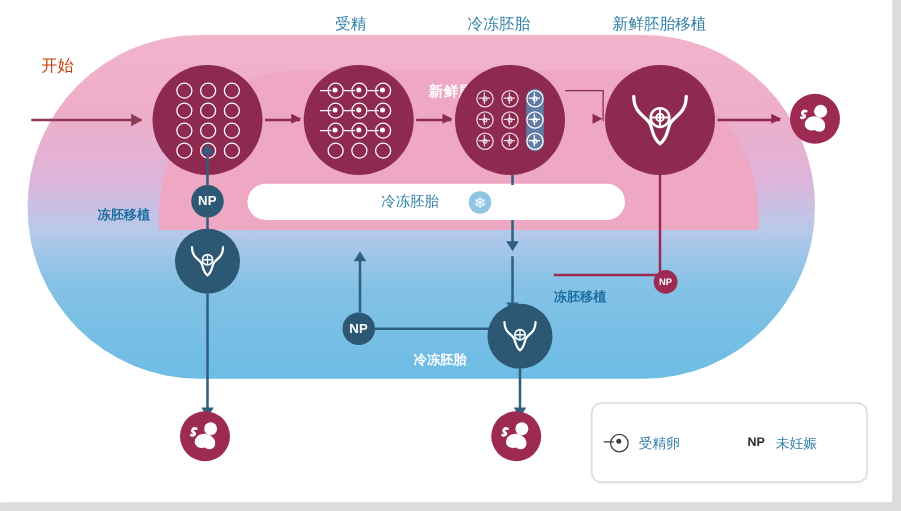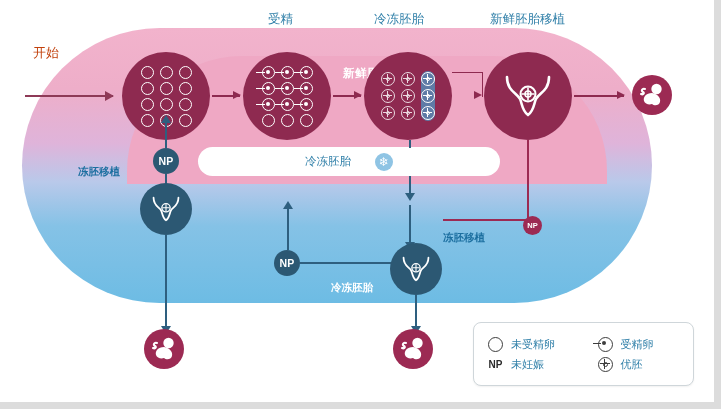--- a/index.html
+++ b/index.html
@@ -376,33 +376,21 @@
       <path d="M20 18 C14 18 11 22 12 26 C13 29 17 30 20 29 C22 31 27 31 28 27 C29 23 26 19 20 18 Z" fill="#fff"></path>
       <path d="M13 14 C10 13 9 16 11 17 C13 18 11 20 9 19" fill="none" stroke="#fff" stroke-width="2.1" stroke-linecap="round"></path>
     </svg>
   </div>
 
   <div id="lbl-art">ART流程</div>
 
 
   <div id="legend">
     <div class="lgitem">
-      <span class="ic ic-empty"></span>
-      <span class="lgtxt">未受精卵</span>
-    </div>
-    <div class="lgitem">
       <span class="ic ic-fert"></span>
       <span class="lgtxt">受精卵</span>
     </div>
     <div class="lgitem">
       <span class="ic ic-np">NP</span>
       <span class="lgtxt">未妊娠</span>
     </div>
-    <div class="lgitem">
-      <span class="ic ic-good">
-          <i></i>
-          <b></b>
-          <u></u>
-        </span>
-      <span class="lgtxt">优胚</span>
-    </div>
   </div>
 </div>
 
 </body></html>

